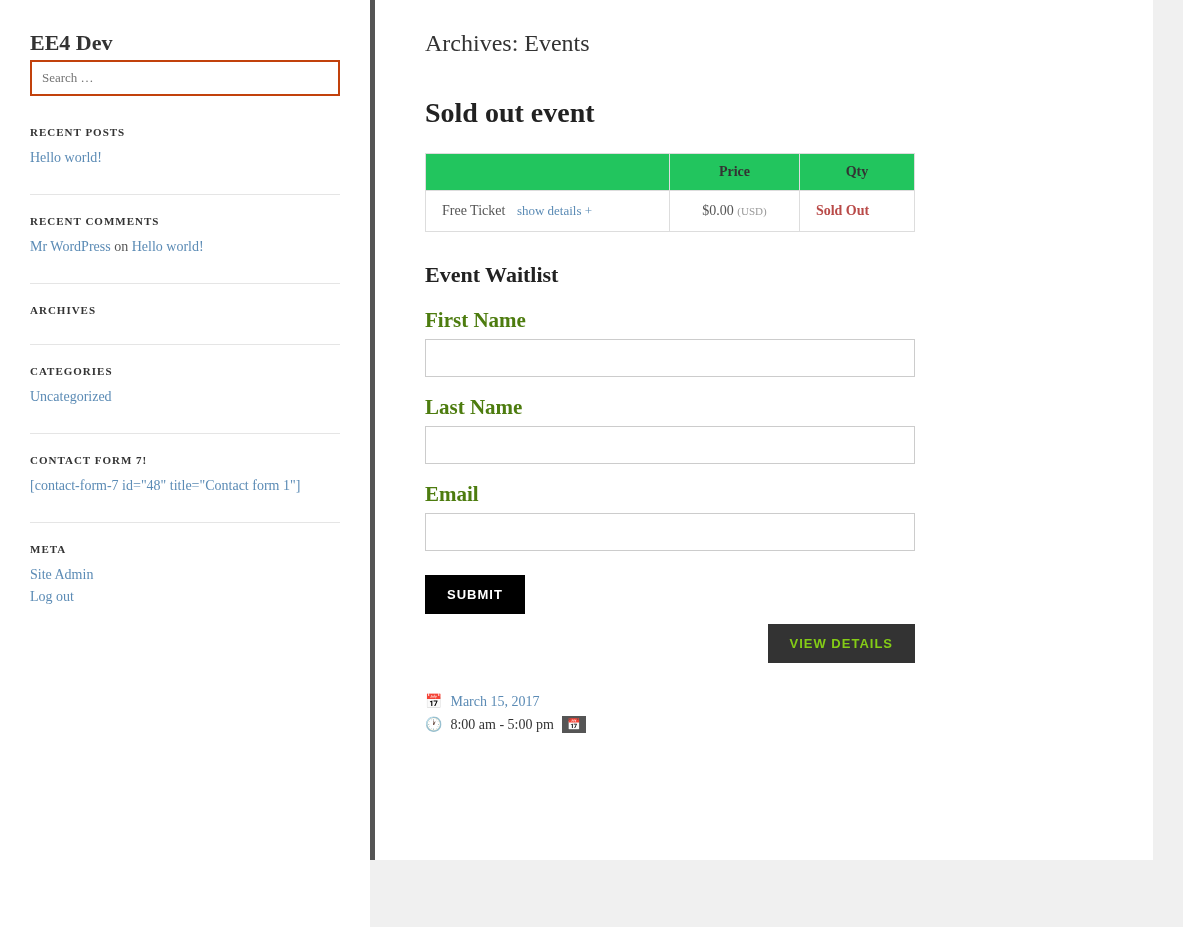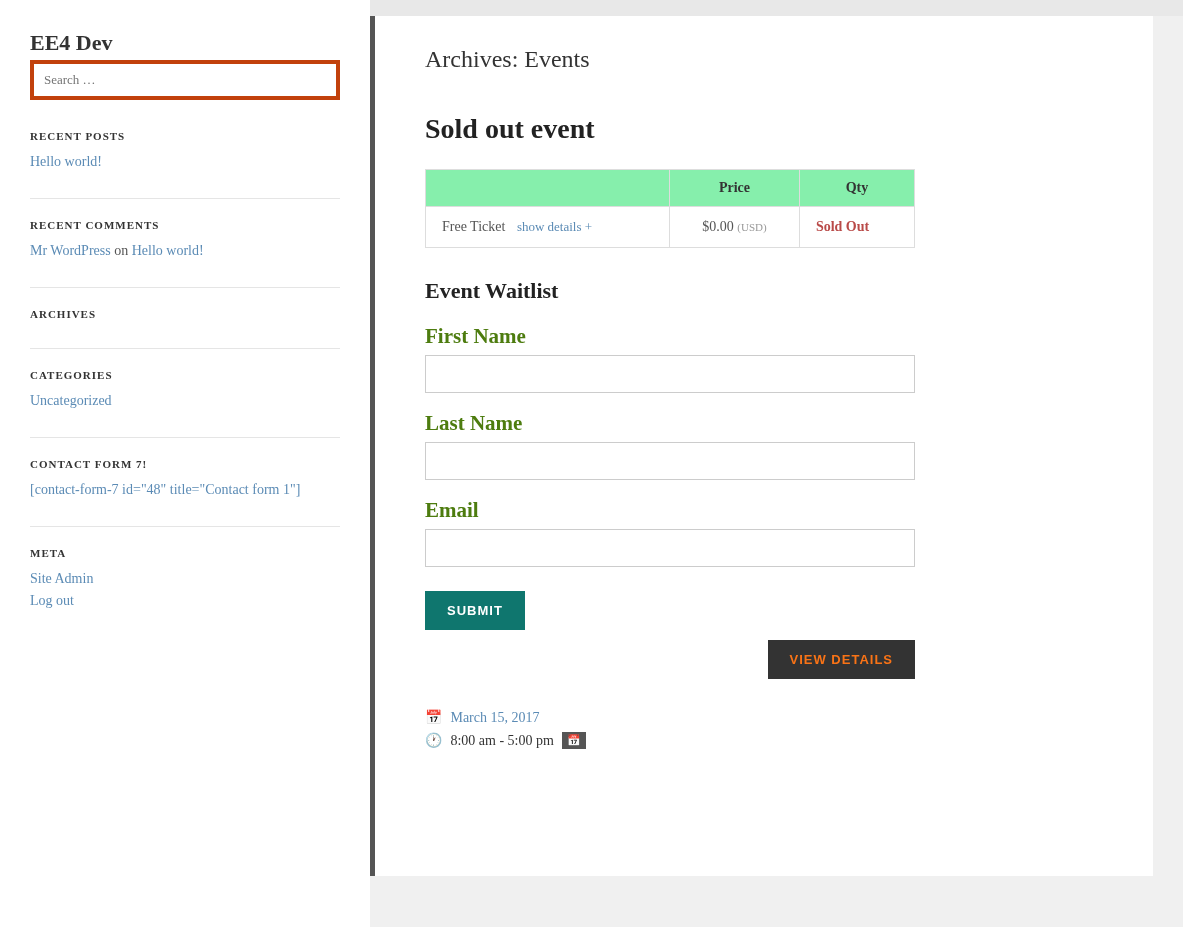--- a/index.html
+++ b/index.html
@@ -36,21 +36,21 @@
 
     .site-tagline {
       font-size: 13px;
       color: #999;
       margin-bottom: 28px;
     }
 
     .search-input {
       width: 100%;
       padding: 8px 10px;
-      border: 4px solid #c2410c;
+      border: 2px solid #c2410c;
       font-size: 13px;
       color: #aaa;
       outline: none;
       margin-bottom: 30px;
       font-family: Georgia, serif;
     }
 
     .sidebar-section-title {
       font-size: 11px;
       font-weight: bold;
@@ -80,21 +80,20 @@
       border: none;
       border-top: 1px solid #e5e5e5;
       margin: 20px 0;
     }
 
     
     .main-content {
       flex: 1;
       background: #f0f0f0;
       padding: 0 30px 30px 0;
-      margin-top: 16px;
     }
 
     .content-inner {
       background: #fff;
       margin-left: 0;
       padding: 30px 50px 50px 50px;
       min-height: 860px;
       border-left: 5px solid #555;
       position: relative;
     }
@@ -122,21 +121,21 @@
       margin-bottom: 30px;
       max-width: 490px;
     }
 
     .ticket-table th {
       padding: 10px 16px;
       text-align: center;
       font-weight: bold;
       font-size: 14px;
       border: 1px solid #ddd;
-      background: #86efac;
+      background: #22c55e;
     }
 
     .ticket-table td {
       padding: 12px 16px;
       border: 1px solid #ddd;
       font-size: 14px;
     }
 
     .ticket-name {
       color: #555;
@@ -191,36 +190,36 @@
       width: 100%;
       max-width: 490px;
       padding: 10px 12px;
       border: 1px solid #ccc;
       font-size: 14px;
       outline: none;
       font-family: Georgia, serif;
     }
 
     .submit-btn {
-      background: #0f766e;
+      background: #000000;
       color: #fff;
       border: none;
       padding: 12px 22px;
       font-size: 13px;
       font-weight: bold;
       letter-spacing: 1px;
       cursor: pointer;
       text-transform: uppercase;
       margin-top: 6px;
     }
 
     .view-details-btn {
       display: block;
       background: #333;
-      color: #f97316;
+      color: #84cc16;
       border: none;
       padding: 12px 22px;
       font-size: 13px;
       font-weight: bold;
       letter-spacing: 1px;
       cursor: pointer;
       text-transform: uppercase;
       text-align: right;
       margin-left: auto;
       max-width: 490px;

